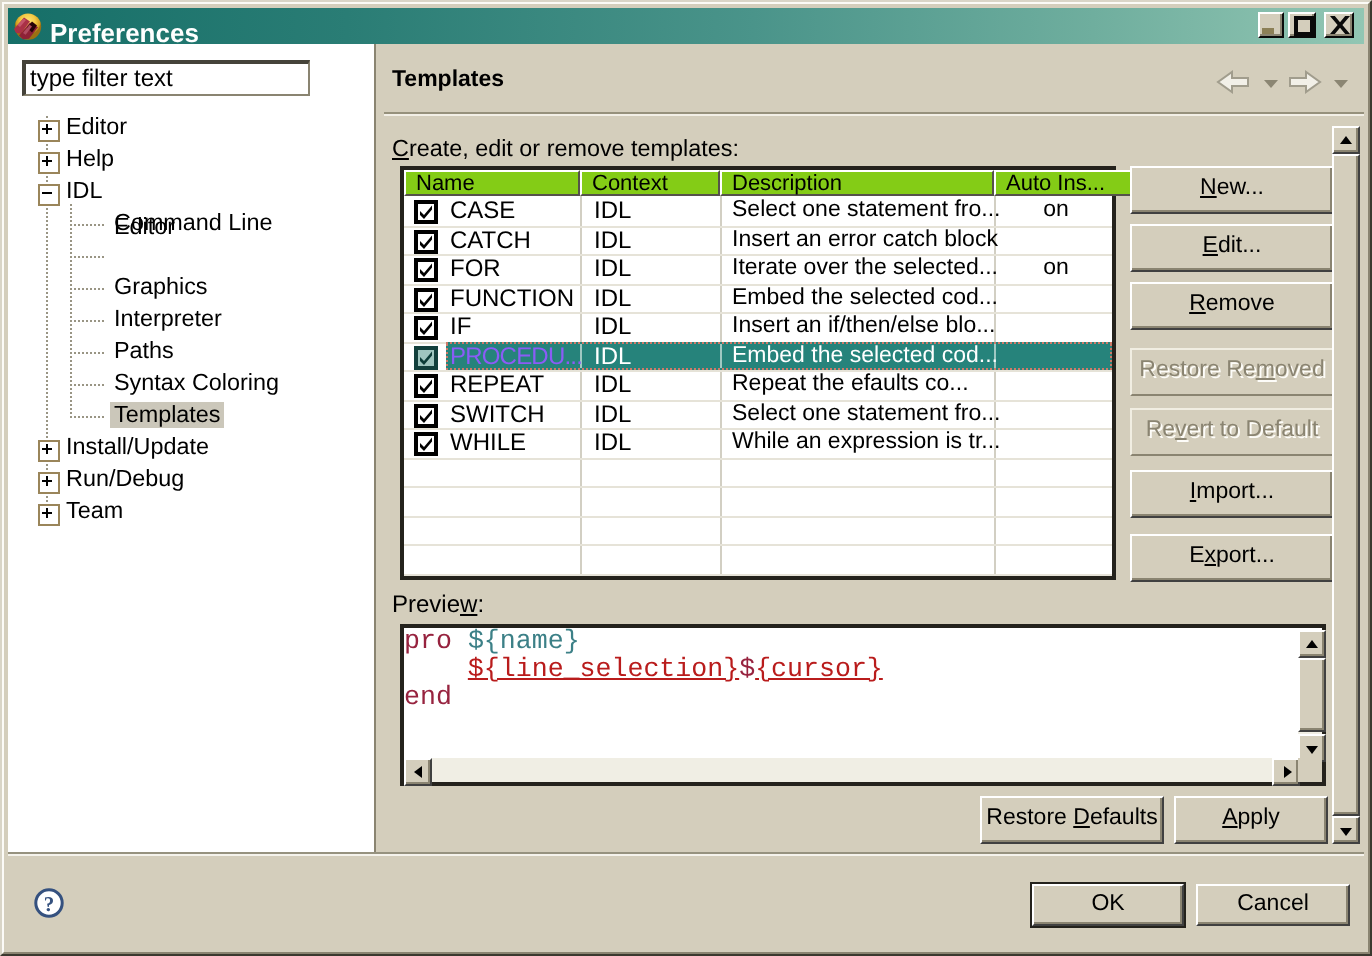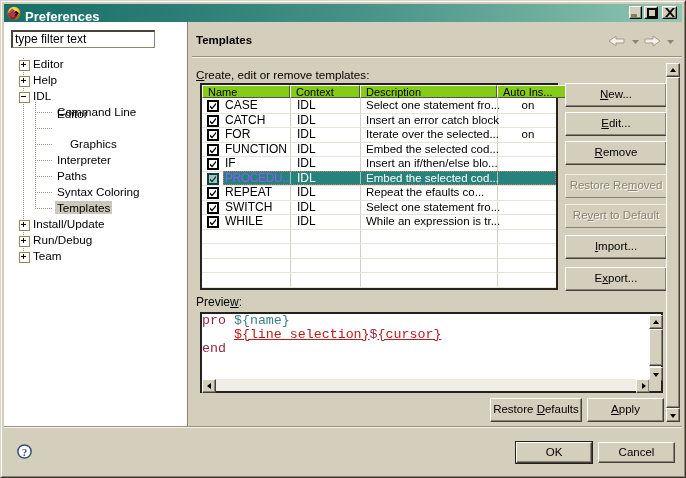--- a/index.html
+++ b/index.html
@@ -123,21 +123,21 @@
 <div class="abs exp" style="left:19px;top:252px;">
       <i></i>
       <b></b>
     </div>
 
 <div class="abs tn" style="left:33px;top:56px;">Editor</div>
 <div class="abs tn" style="left:33px;top:72px;">Help</div>
 <div class="abs tn" style="left:33px;top:88px;">IDL</div>
 <div class="abs tn" style="left:57px;top:104px;">Command Line</div>
 <div class="abs tn" style="left:57px;top:106px;">Editor</div>
-<div class="abs tn" style="left:57px;top:136px;margin-left:13px;">Graphics</div>
+<div class="abs tn" style="left:57px;top:136px;">Graphics</div>
 <div class="abs tn" style="left:57px;top:152px;">Interpreter</div>
 <div class="abs tn" style="left:57px;top:168px;">Paths</div>
 <div class="abs tn" style="left:57px;top:184px;">Syntax Coloring</div>
 <div class="abs tn" style="left:55px;top:201px;background:#cbc7ba;padding:0 2px;height:13px;line-height:13px;">Templates</div>
 <div class="abs tn" style="left:33px;top:216px;">Install/Update</div>
 <div class="abs tn" style="left:33px;top:232px;">Run/Debug</div>
 <div class="abs tn" style="left:33px;top:248px;">Team</div>
 
 <div class="abs" id="hdr">Templates</div>
 <div class="abs" id="hsep"></div>

